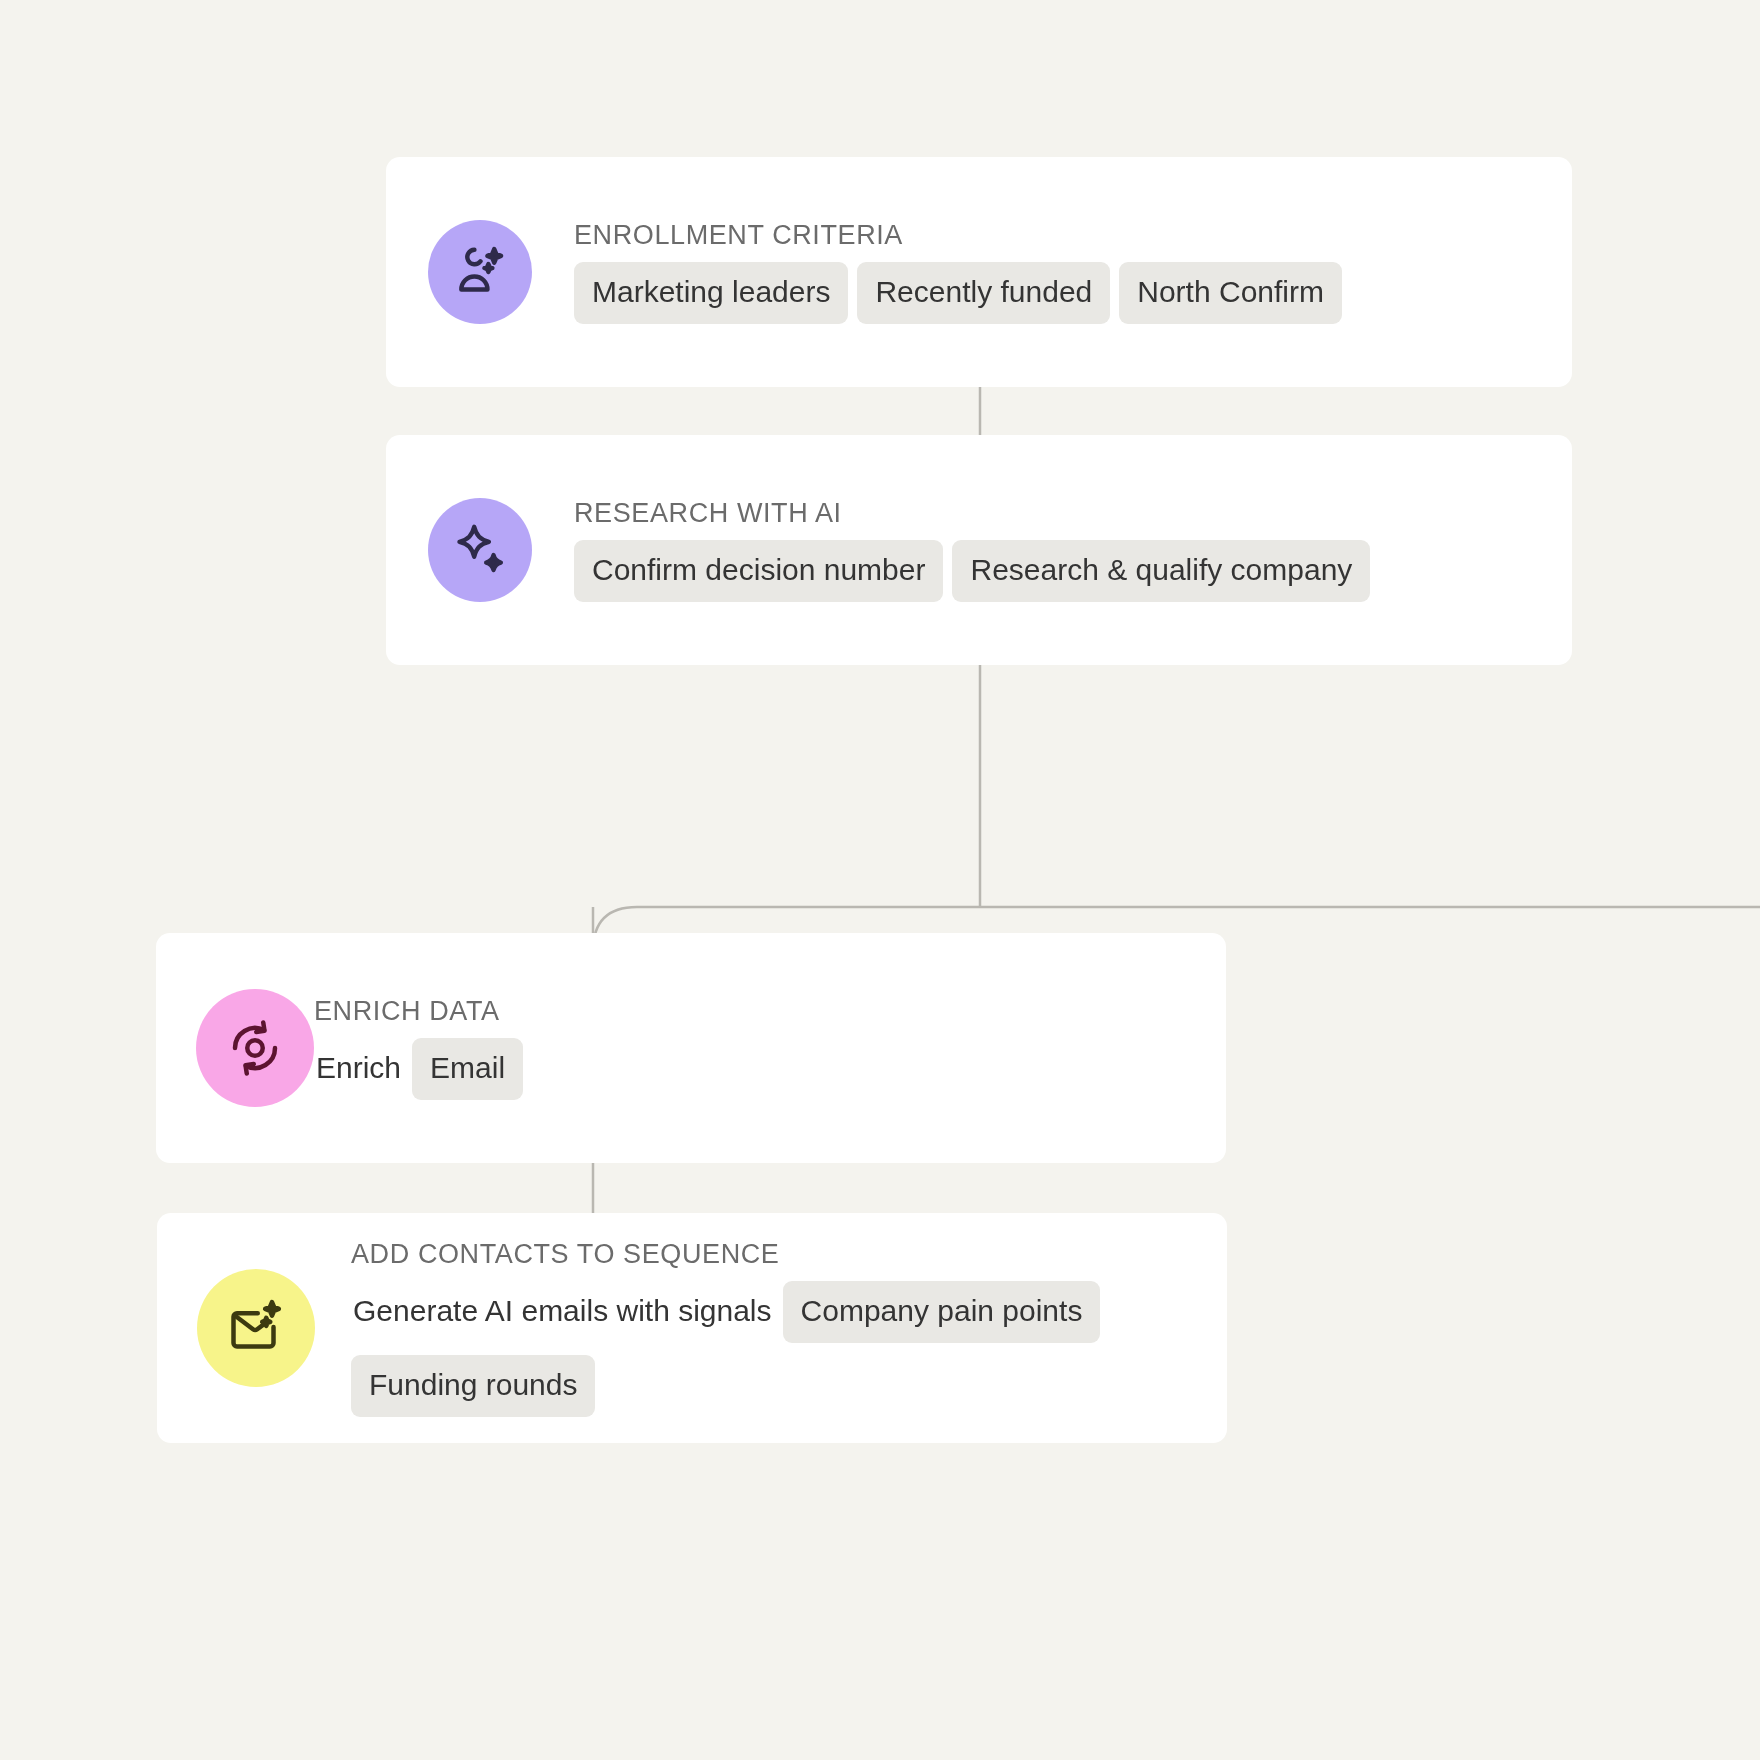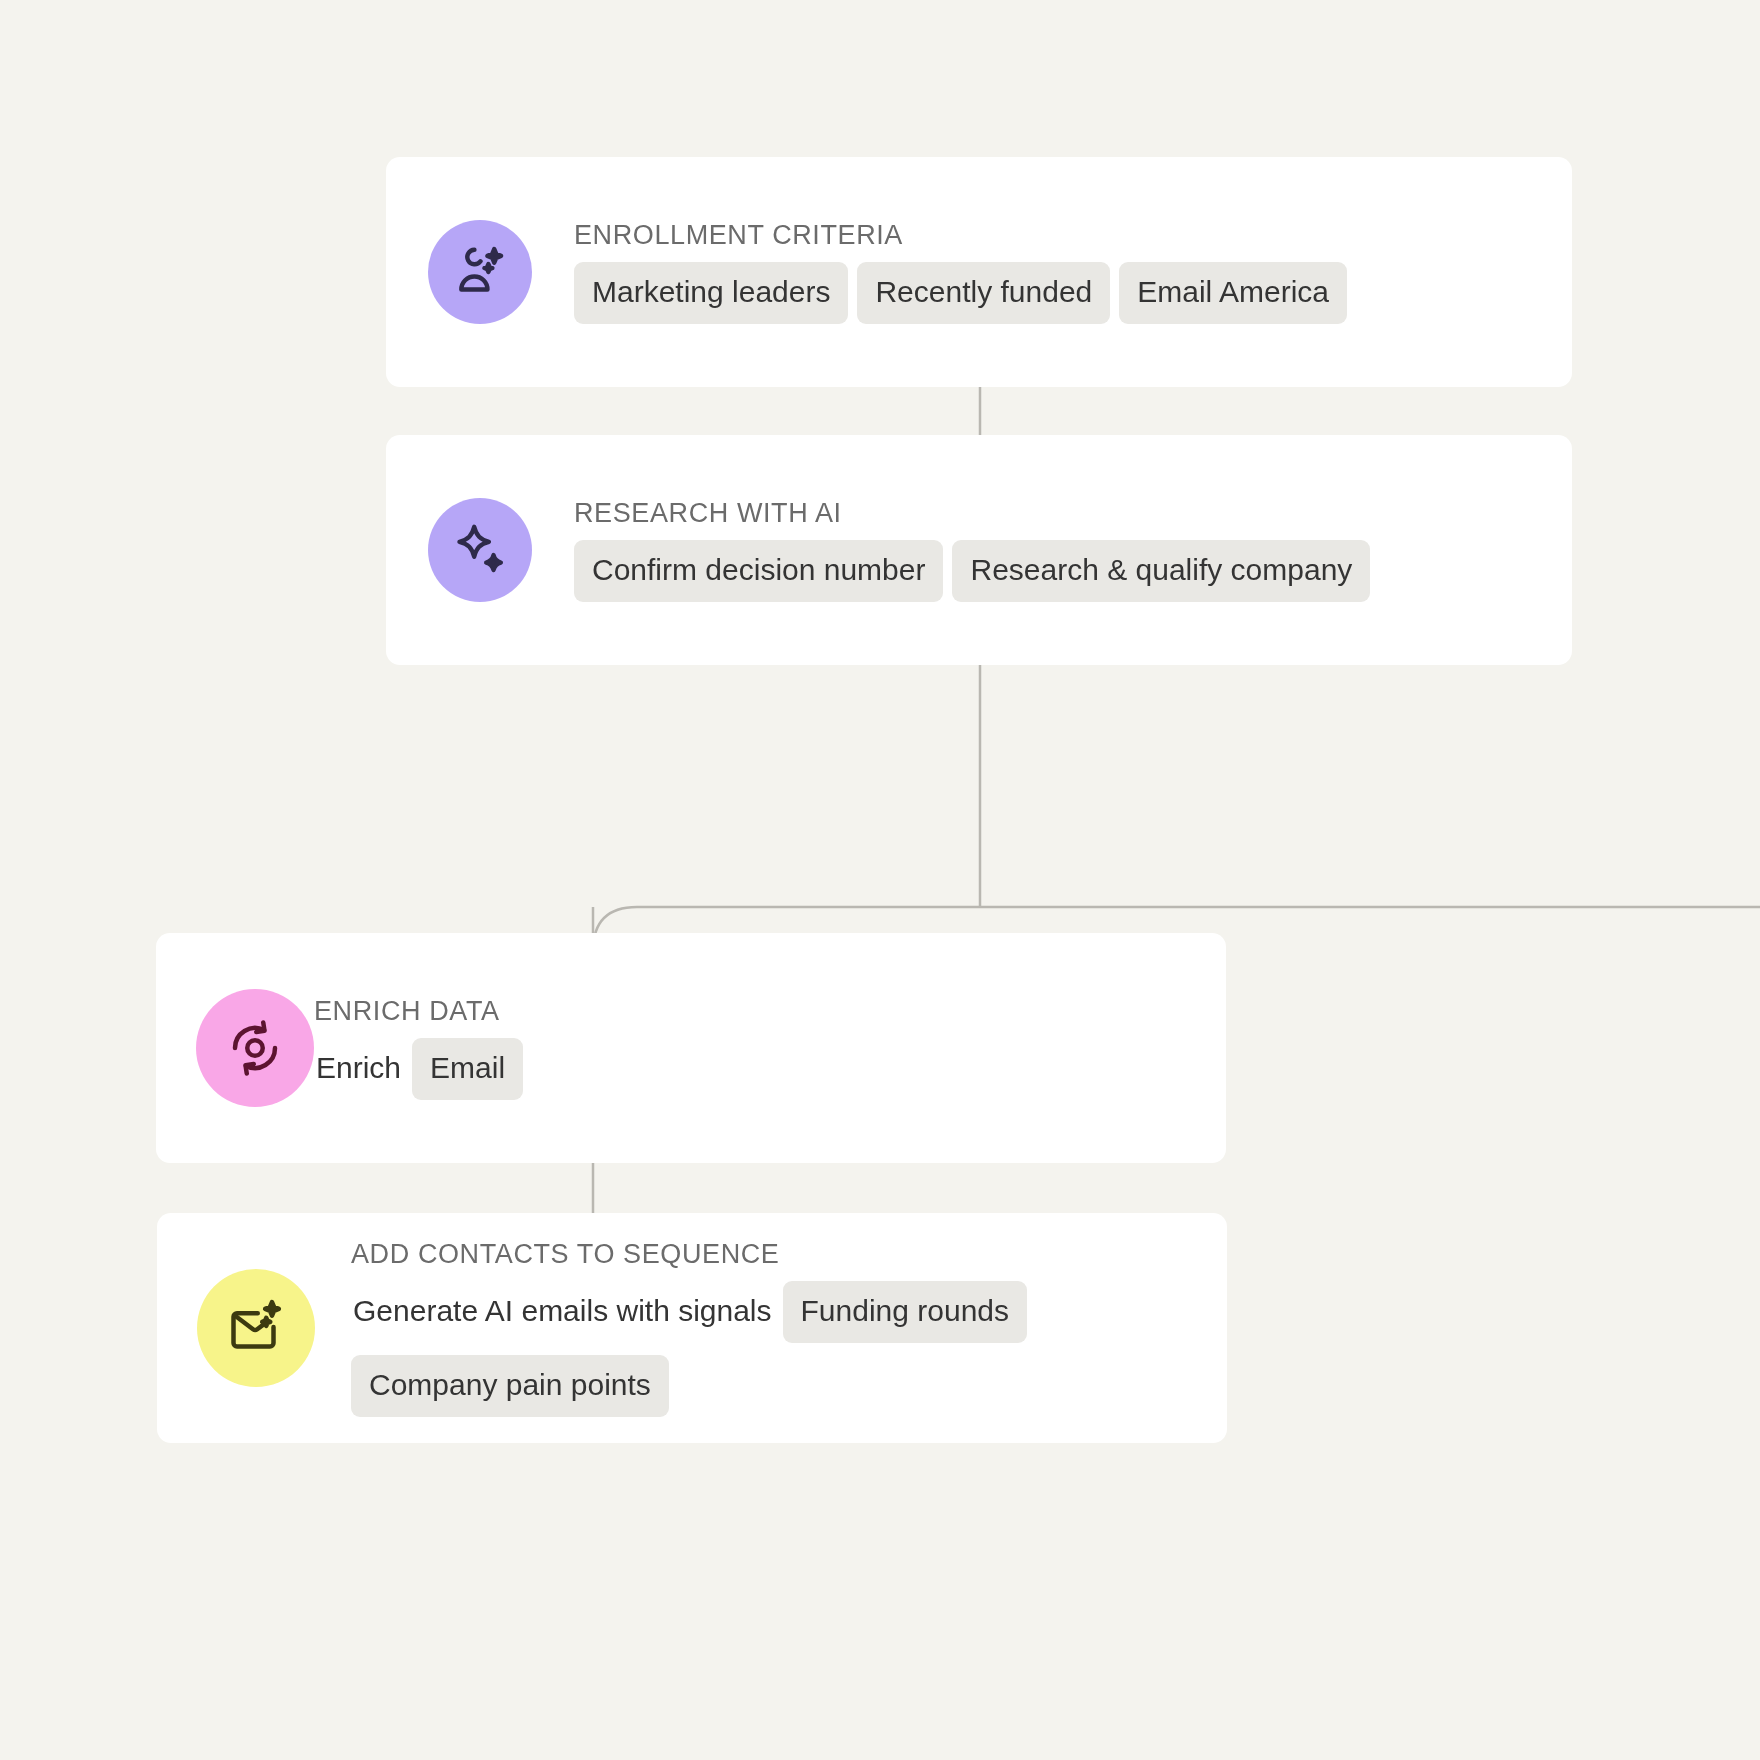--- a/index.html
+++ b/index.html
@@ -145,21 +145,21 @@
           <path d="M4 19.5a5.6 5.6 0 0 1 11.2 0z"></path>
           <path d="M18.1 2.2l.85 2.05 2.05.85-2.05.85-.85 2.05-.85-2.05L15.2 5.1l2.05-.85z" fill="#2e2a4a"></path>
           <path d="M15.6 8.6l.5 1.2 1.2.5-1.2.5-.5 1.2-.5-1.2-1.2-.5 1.2-.5z" fill="#2e2a4a"></path>
         </svg>
       </div>
       <div class="body">
         <div class="kicker">ENROLLMENT CRITERIA</div>
         <div class="chiprow">
           <span class="chip">Marketing leaders</span>
           <span class="chip">Recently funded</span>
-          <span class="chip">Email America</span>
+          <span class="chip">North Confirm</span>
         </div>
       </div>
     </div>
   </div>
 
   <div class="card" id="card-research">
     <div class="card-inner">
       <div class="badge">
         <svg width="58" height="58" viewBox="0 0 24 24" fill="none" stroke="#2e2a4a" stroke-width="1.8" stroke-linejoin="round">
           <path d="M9.6 2.4c.9 3.6 2.5 5.3 6.1 6.2-3.6.9-5.2 2.6-6.1 6.2-.9-3.6-2.5-5.3-6.1-6.2 3.6-.9 5.2-2.6 6.1-6.2z"></path>
@@ -204,20 +204,20 @@
           <path d="M19 11.6V18a1.4 1.4 0 0 1-1.4 1.4H4.4A1.4 1.4 0 0 1 3 18V7.5a1.4 1.4 0 0 1 1.4-1.4h8.3"></path>
           <path d="M3.4 6.9l7.4 5.6a1.4 1.4 0 0 0 1.7 0l3.1-2.35"></path>
           <path d="M18.4 1.6l.8 1.95 1.95.8-1.95.8-.8 1.95-.8-1.95-1.95-.8 1.95-.8z" fill="#3c3a10"></path>
           <path d="M16.1 7.9l.47 1.15 1.15.47-1.15.47-.47 1.15-.47-1.15-1.15-.47 1.15-.47z" fill="#3c3a10"></path>
         </svg>
       </div>
       <div class="body">
         <div class="kicker">ADD CONTACTS TO SEQUENCE</div>
         <div class="chiprow">
           <span class="plain">Generate AI emails with signals</span>
+          <span class="chip">Company pain points</span>
           <span class="chip">Funding rounds</span>
-          <span class="chip">Company pain points</span>
         </div>
       </div>
     </div>
   </div>
 
 </div>
 
 </body></html>

